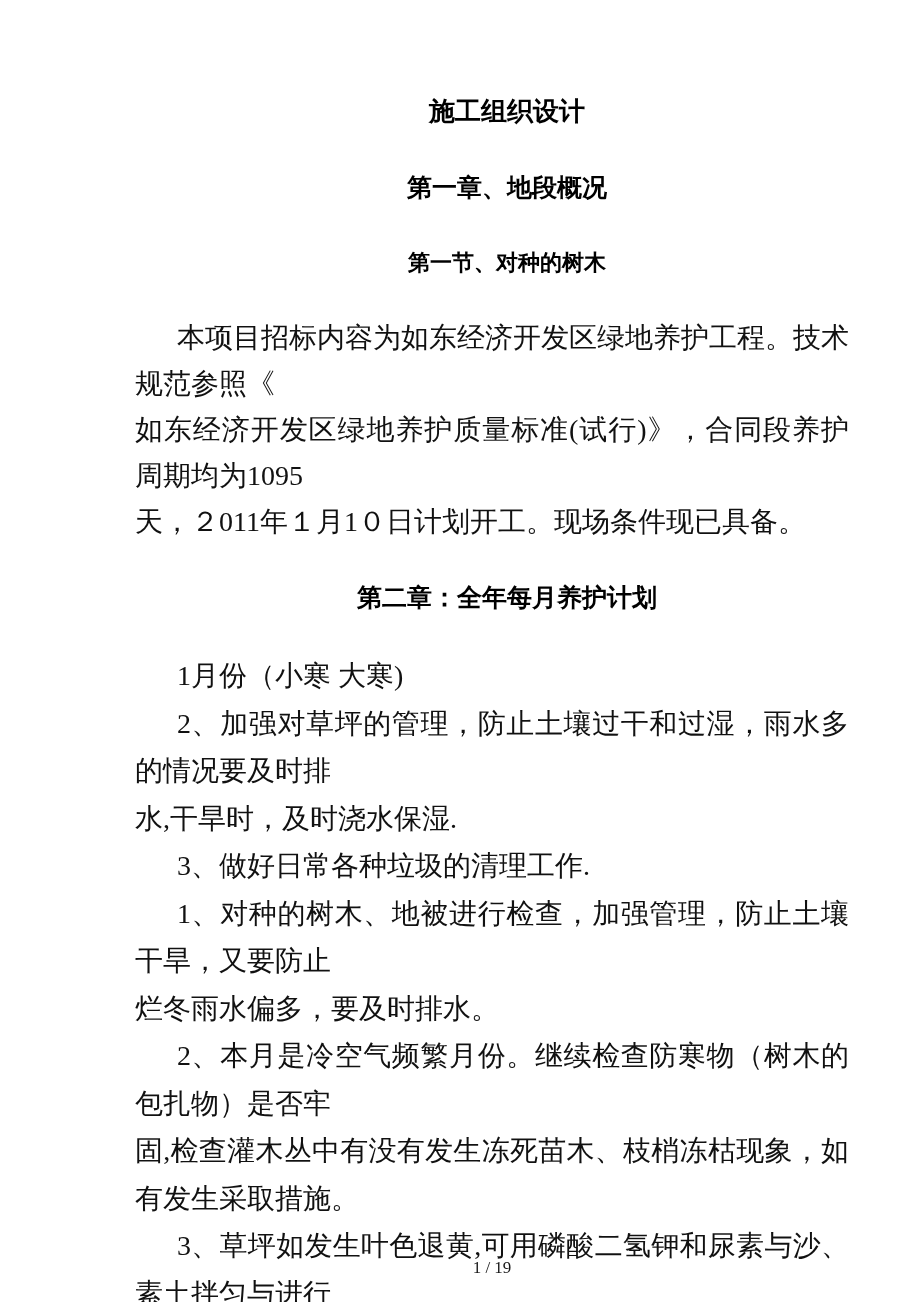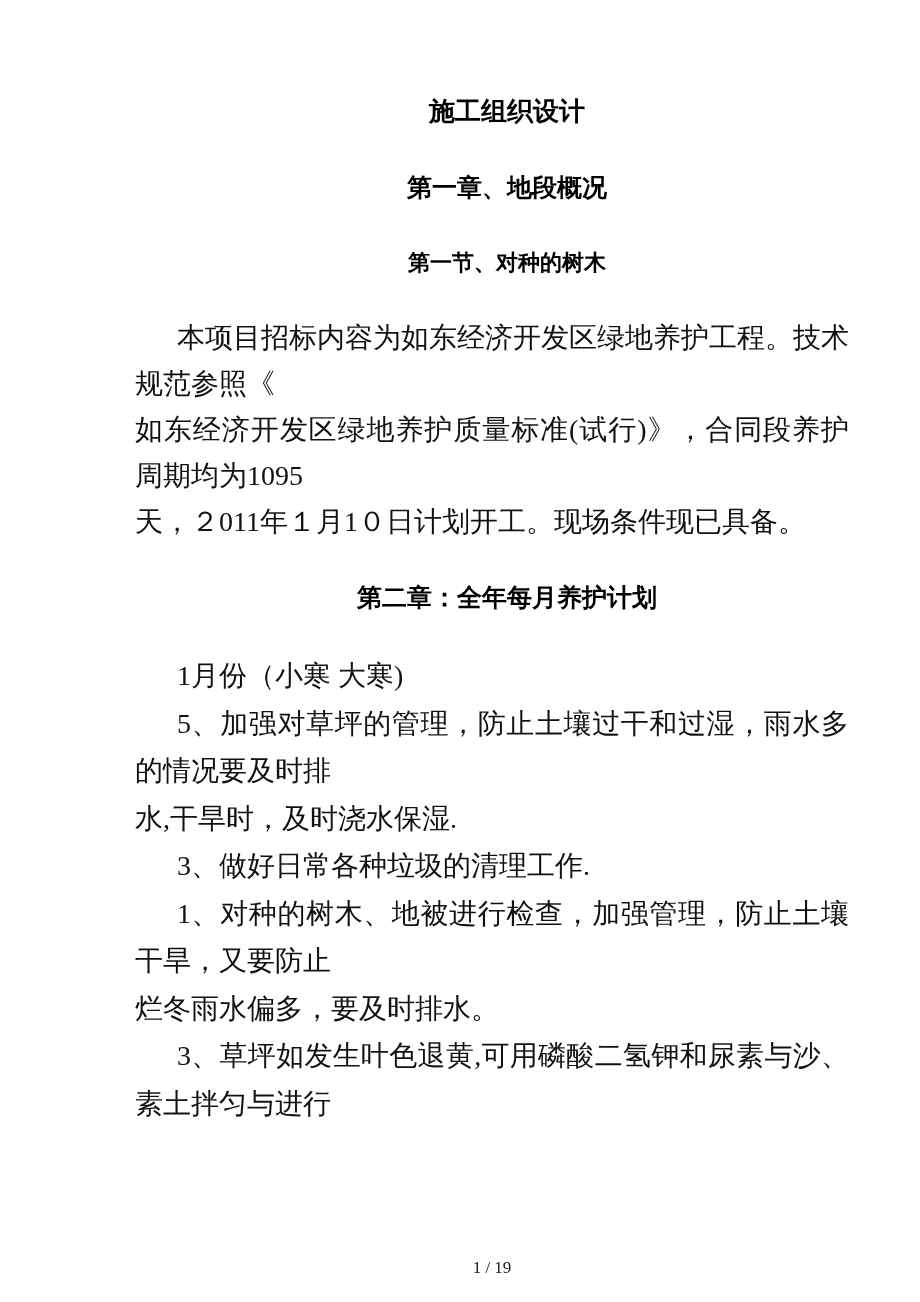--- a/index.html
+++ b/index.html
@@ -67,29 +67,31 @@
 
   <p class="body-par intro">本项目招标内容为如东经济开发区绿地养护工程。技术规范参照《
 如东经济开发区绿地养护质量标准(试行)》，合同段养护周期均为1095
 天，２011年１月1０日计划开工。现场条件现已具备。</p>
 
   <h2 class="h-title h-chapter2">第二章：全年每月养护计划</h2>
 
   <p class="body-par item">1月份（小寒 大寒)</p>
 
 
-  <p class="body-par item">5、加强对草坪的管理，防止土壤过干和过湿，雨水多的情况要及时排
+  <p class="body-par item">2、加强对草坪的管理，防止土壤过干和过湿，雨水多的情况要及时排
 水,干旱时，及时浇水保湿.</p>
 
   <p class="body-par item">3、做好日常各种垃圾的清理工作.</p>
 
 
   <p class="body-par item">1、对种的树木、地被进行检查，加强管理，防止土壤干旱，又要防止
 烂冬雨水偏多，要及时排水。</p>
 
+  <p class="body-par item">2、本月是冷空气频繁月份。继续检查防寒物（树木的包扎物）是否牢
+固,检查灌木丛中有没有发生冻死苗木、枝梢冻枯现象，如有发生采取措施。</p>
 
   <p class="body-par item">3、草坪如发生叶色退黄,可用磷酸二氢钾和尿素与沙、素土拌匀与进行</p>
 
 </div>
 
 <div class="footer">
   <span>1 / 19</span>
 </div>
 
 </body></html>

